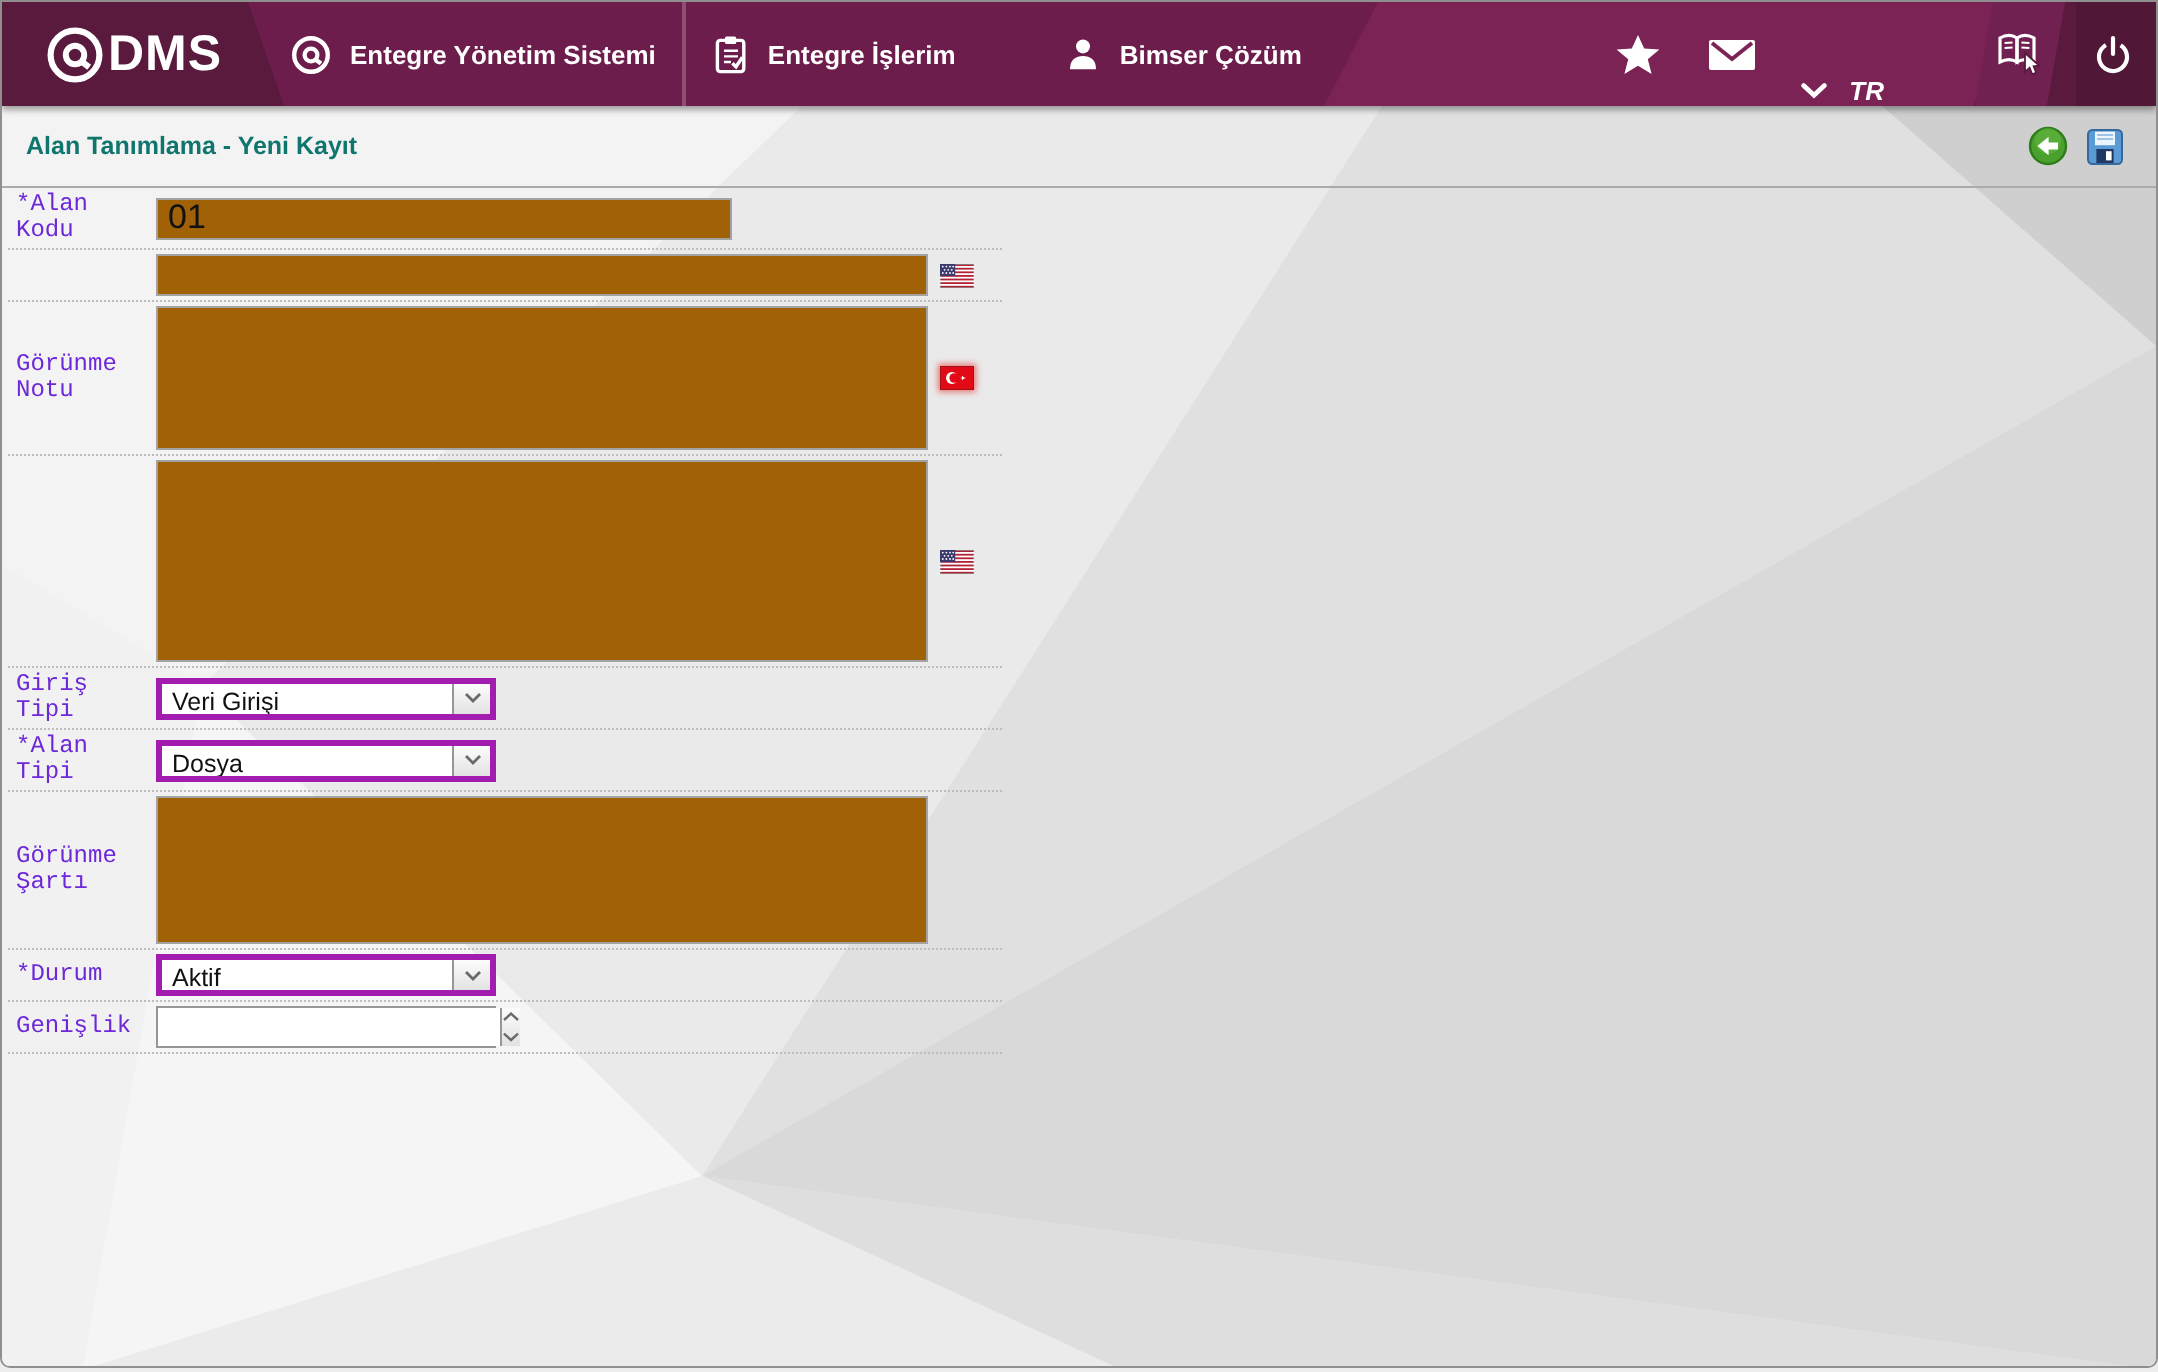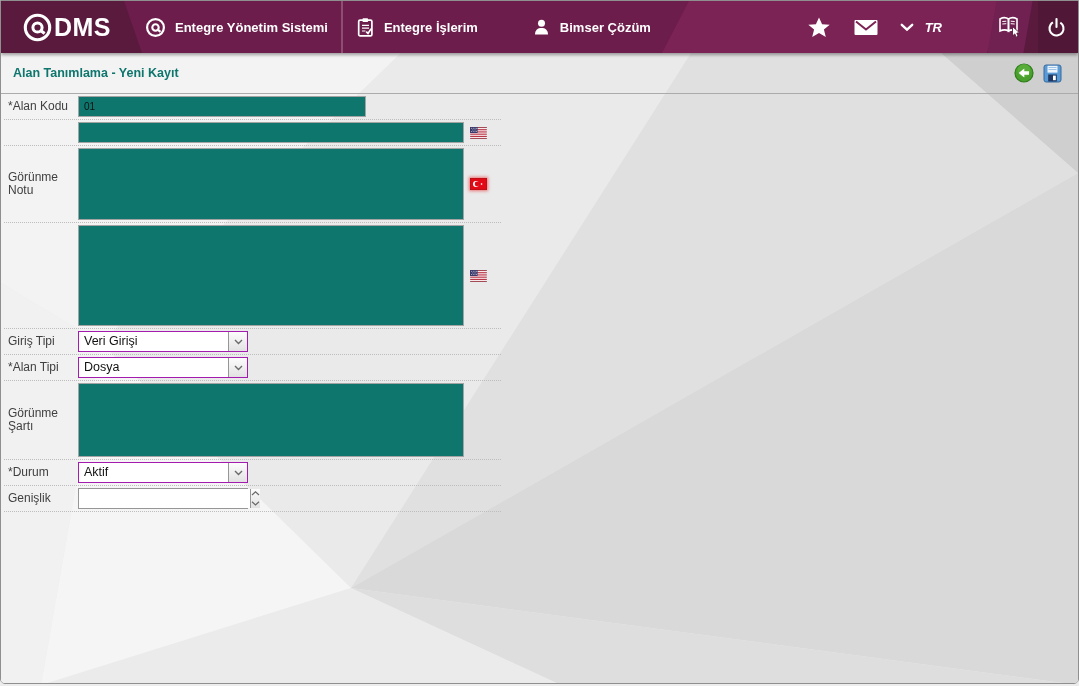--- a/index.html
+++ b/index.html
@@ -13,21 +13,21 @@
     box-shadow:0 2px 3px rgba(0,0,0,.35); z-index:5; }
   .tb-bg { position:absolute; inset:0; background:#6d1d4b; }
   .tb-bg-light { position:absolute; inset:0; background:#7b2355;
     clip-path:polygon(688px 0, 1004px 0, 986px 100%, 661px 100%); }
   .tb-bg-logo { position:absolute; inset:0; background:#5a1a3e;
     clip-path:polygon(0 0, 123px 0, 141px 100%, 0 100%); }
   .tb-bg-right { position:absolute; inset:0; background:#5a1a3e;
     clip-path:polygon(1004px 0, 100% 0, 100% 100%, 986px 100%); }
   .tb-bg-power { position:absolute; inset:0; background:#511736;
     clip-path:polygon(1037px 0, 100% 0, 100% 100%, 1037px 100%); }
-  .tb-content { position:relative; z-index:2; display:flex; align-items:center;
+  .tb-content { position:relative; z-index:2; display:flex; align-items:flex-end;
     height:100%; color:#fff; }
   .logo-sec { width:131px; display:flex; align-items:center; justify-content:center;
     gap:1px; height:100%; }
   .logo-text { font-size:25px; font-weight:800; letter-spacing:.5px; color:#fff; }
   .nav-item { display:flex; align-items:center; gap:9px; padding:0 13px; height:100%;
     font-size:13px; font-weight:600; white-space:nowrap; cursor:pointer; }
   .nav-sep { width:1px; height:100%; background:rgba(255,255,255,.22); }
   .bimser { margin-left:28px; }
   .sp { flex:1; }
   .icon-only { padding:0 11px; display:flex; align-items:center; height:100%; cursor:pointer; }
@@ -50,32 +50,32 @@
 
   .title-row { height:41px; display:flex; align-items:center;
     border-bottom:1px solid #ababab; padding:0 16px 0 12px; }
   .page-title { font-size:12.5px; font-weight:700; color:#0f766e; }
   .title-actions { margin-left:auto; display:flex; align-items:center; gap:9px; }
   .icon-btn { display:flex; align-items:center; cursor:pointer; }
 
   .form { width:497px; margin-left:3px; }
   .frow { display:flex; align-items:center; border-bottom:1px dotted #bdbdbd;
     padding:2px 0; }
-  .flabel { width:74px; padding-left:4px; font-size:12px; color:#404040;
-    flex-shrink:0; line-height:13px; }
+  .flabel { width:74px; padding-left:4px; font-size:12px; color:#6d28d9;
+    flex-shrink:0; line-height:13px;font-family:Liberation Mono, monospace; }
   .fctrl { display:flex; align-items:center; }
-  .txt { height:21px; border:1px solid #a3a3a3; background:#0f766e; font-size:10px;
+  .txt { height:21px; border:1px solid #a3a3a3; background:#a16207; font-size:17px;
     color:#111; padding:1px 5px; font-family:"Liberation Sans",sans-serif; outline:none; }
   .w288 { width:288px; } .w386 { width:386px; }
   textarea.txt { resize:none; padding-top:3px; }
   .h72 { height:72px; } .h101 { height:101px; } .h74 { height:74px; }
   .flag { margin-left:6px; display:flex; }
   .flag-tr { box-shadow:0 0 3px 1px rgba(230,20,20,.55); }
 
-  .sel { width:170px; height:21px; border:1px solid #a21caf; background:#fff;
+  .sel { width:170px; height:21px; border:3px solid #a21caf; background:#fff;
     display:flex; align-items:stretch; cursor:pointer; }
   .sel-val { flex:1; font-size:12.5px; color:#111; padding:2px 5px; white-space:nowrap;
     overflow:hidden; }
   .sel-btn { width:19px; border-left:1px solid #969696;
     background:linear-gradient(#fcfcfc,#e2e2e2); display:flex; align-items:center;
     justify-content:center; cursor:pointer; }
   .spin { width:170px; height:21px; border:1px solid #969696; background:#fff;
     display:flex; align-items:stretch; }
   .spin input { flex:1; border:none; outline:none; font-size:12.5px; padding:1px 5px;
     font-family:"Liberation Sans",sans-serif; }

